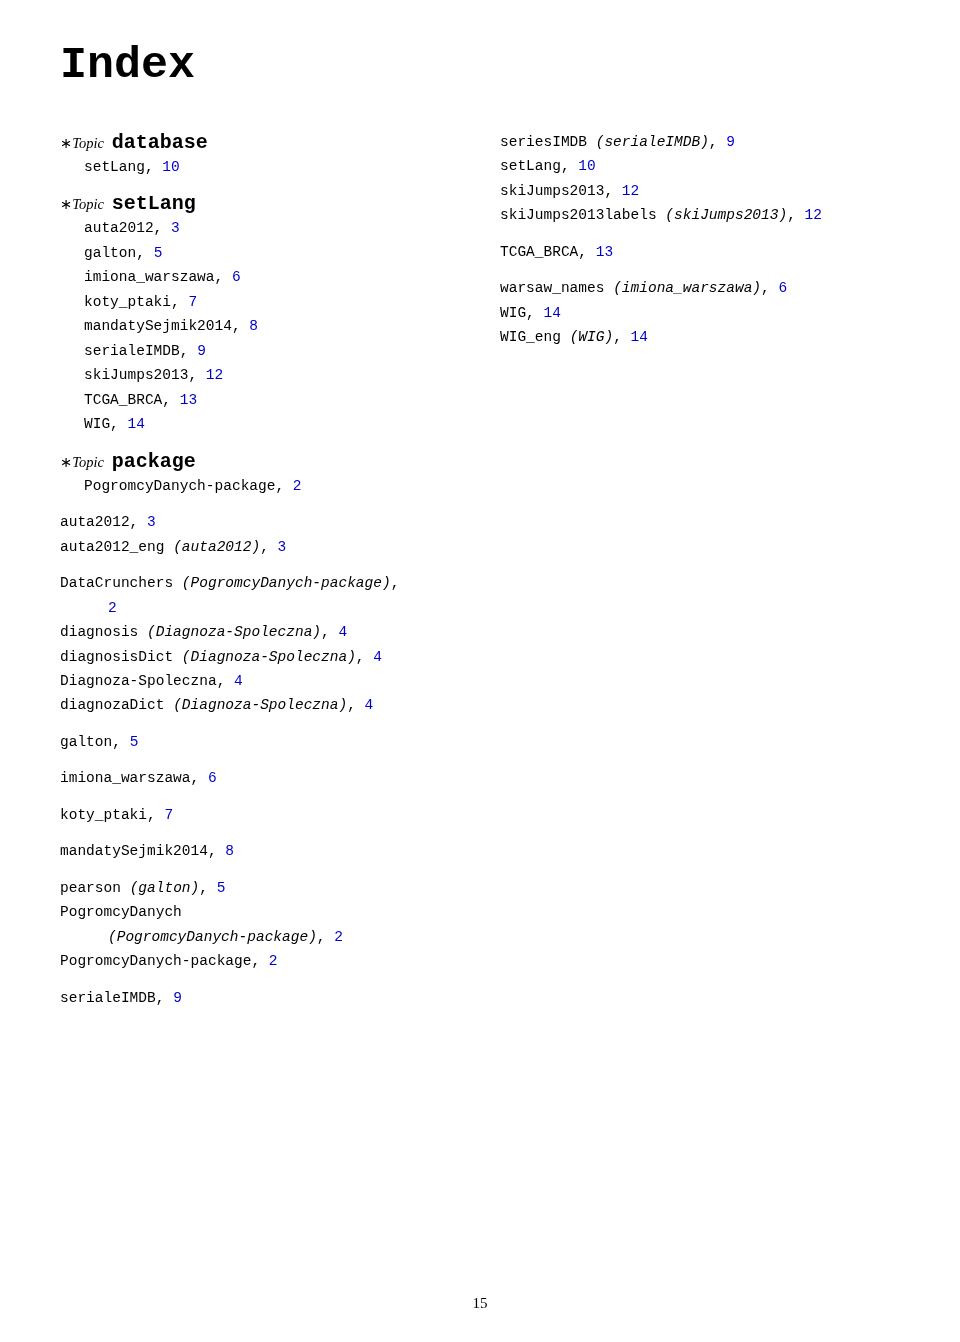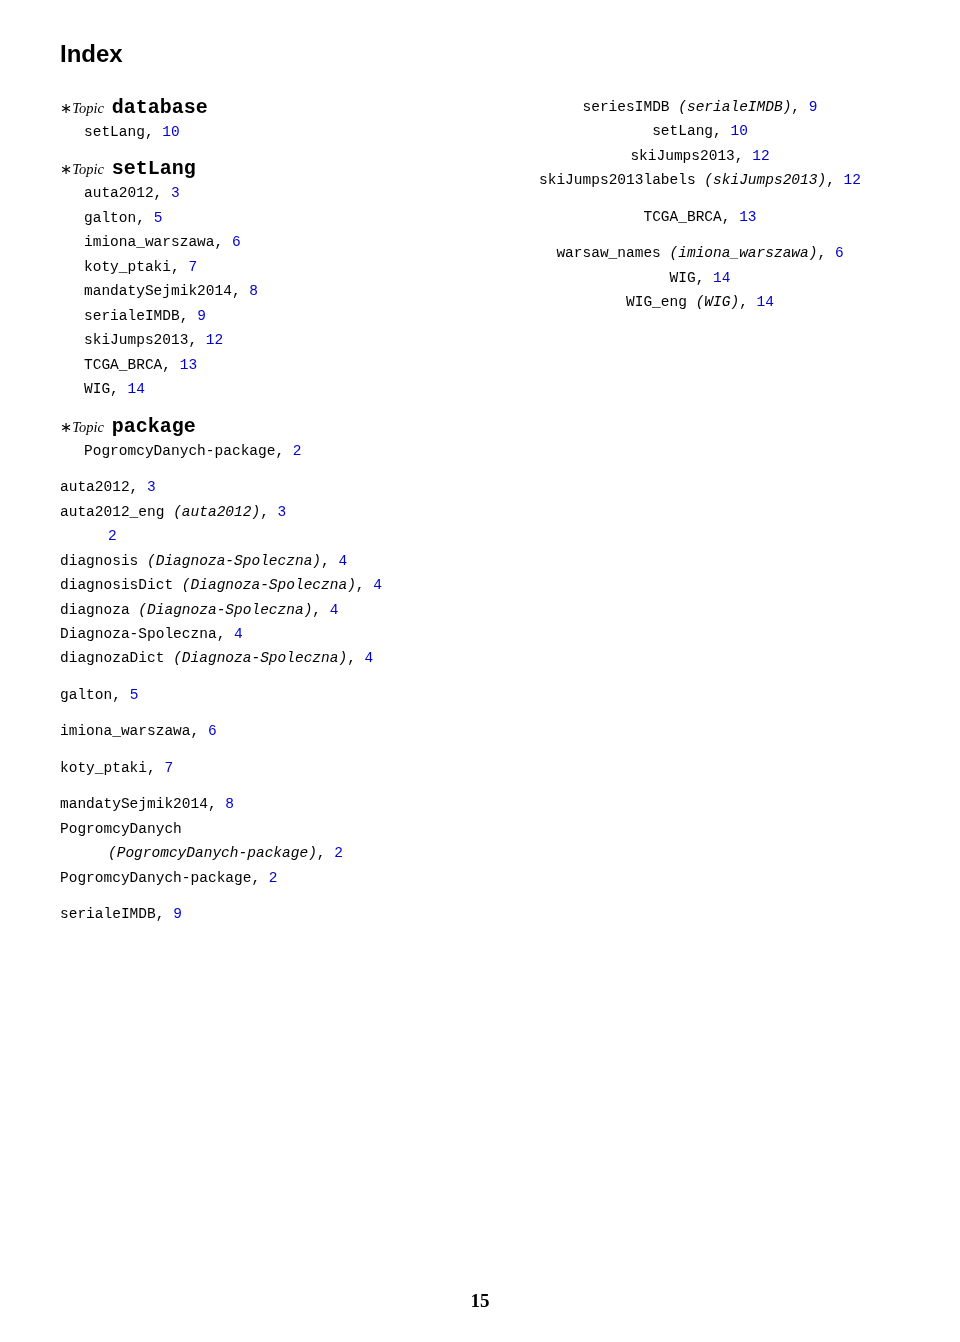--- a/index.html
+++ b/index.html
@@ -13,39 +13,38 @@
       font-family: 'Times New Roman', Times, serif;
       font-size: 16px;
       color: #000000;
       width: 960px;
       min-height: 1342px;
       padding: 40px 60px 60px 60px;
       position: relative;
     }
 
     h1 {
-      font-size: 24px;
+      font-size: 45px;
       font-weight: bold;
-      margin-bottom: 28px;
-      font-family: Liberation Sans, sans-serif;
+      margin-bottom: 40px;
+      font-family: Liberation Mono, monospace;
     }
 
     .content-columns {
       display: flex;
       gap: 40px;
     }
 
     .col-left {
       width: 50%;
     }
 
     .col-right {
       width: 50%;
       padding-top: 0;
-      text-align: center;
     }
 
     .index-entry {
       line-height: 1.55;
       font-family: 'Courier New', Courier, monospace;
       font-size: 14.5px;
       margin-bottom: 2px;
     }
 
     .topic-entry {
@@ -96,23 +95,22 @@
       font-style: italic;
       font-family: 'Courier New', Courier, monospace;
       font-size: 14.5px;
     }
 
     .page-number {
       position: absolute;
       bottom: 30px;
       left: 50%;
       transform: translateX(-50%);
-      font-size: 19px;
-      font-family: 'Times New Roman', Times, serif;
-      font-weight: bold;
+      font-size: 15px;
+      font-family: 'Times New Roman', Times, serif;
     }
   </style>
 </head>
 <body>
 
 <h1>Index</h1>
 
 <div class="content-columns">
 
   <div class="col-left">
@@ -169,34 +167,34 @@
     </div>
 
     <div class="index-entry section-gap">
       auta2012, <span class="link-num">3</span>
     </div>
     <div class="index-entry">
       auta2012_eng <span class="italic-word">(auta2012)</span>, <span class="link-num">3</span>
     </div>
 
 
+    <div class="index-entry section-gap">
+      DataCrunchers <span class="italic-word">(PogromcyDanych-package)</span>,
+    </div>
     <div class="index-entry indented2">
       <span class="link-num">2</span>
     </div>
 
     <div class="index-entry">
       diagnosis <span class="italic-word">(Diagnoza-Spoleczna)</span>, <span class="link-num">4</span>
     </div>
     <div class="index-entry">
       diagnosisDict <span class="italic-word">(Diagnoza-Spoleczna)</span>, <span class="link-num">4</span>
     </div>
     <div class="index-entry">
-      diagnoza <span class="italic-word">(Diagnoza-Spoleczna)</span>, <span class="link-num">4</span>
-    </div>
-    <div class="index-entry">
       Diagnoza-Spoleczna, <span class="link-num">4</span>
     </div>
     <div class="index-entry">
       diagnozaDict <span class="italic-word">(Diagnoza-Spoleczna)</span>, <span class="link-num">4</span>
     </div>
 
     <div class="index-entry section-gap">
       galton, <span class="link-num">5</span>
     </div>
 
@@ -205,20 +203,23 @@
     </div>
 
     <div class="index-entry section-gap">
       koty_ptaki, <span class="link-num">7</span>
     </div>
 
     <div class="index-entry section-gap">
       mandatySejmik2014, <span class="link-num">8</span>
     </div>
 
+    <div class="index-entry section-gap">
+      pearson <span class="italic-word">(galton)</span>, <span class="link-num">5</span>
+    </div>
     <div class="index-entry">
       PogromcyDanych
     </div>
     <div class="index-entry indented2">
       <span class="italic-word">(PogromcyDanych-package)</span>, <span class="link-num">2</span>
     </div>
     <div class="index-entry">
       PogromcyDanych-package, <span class="link-num">2</span>
     </div>
 

